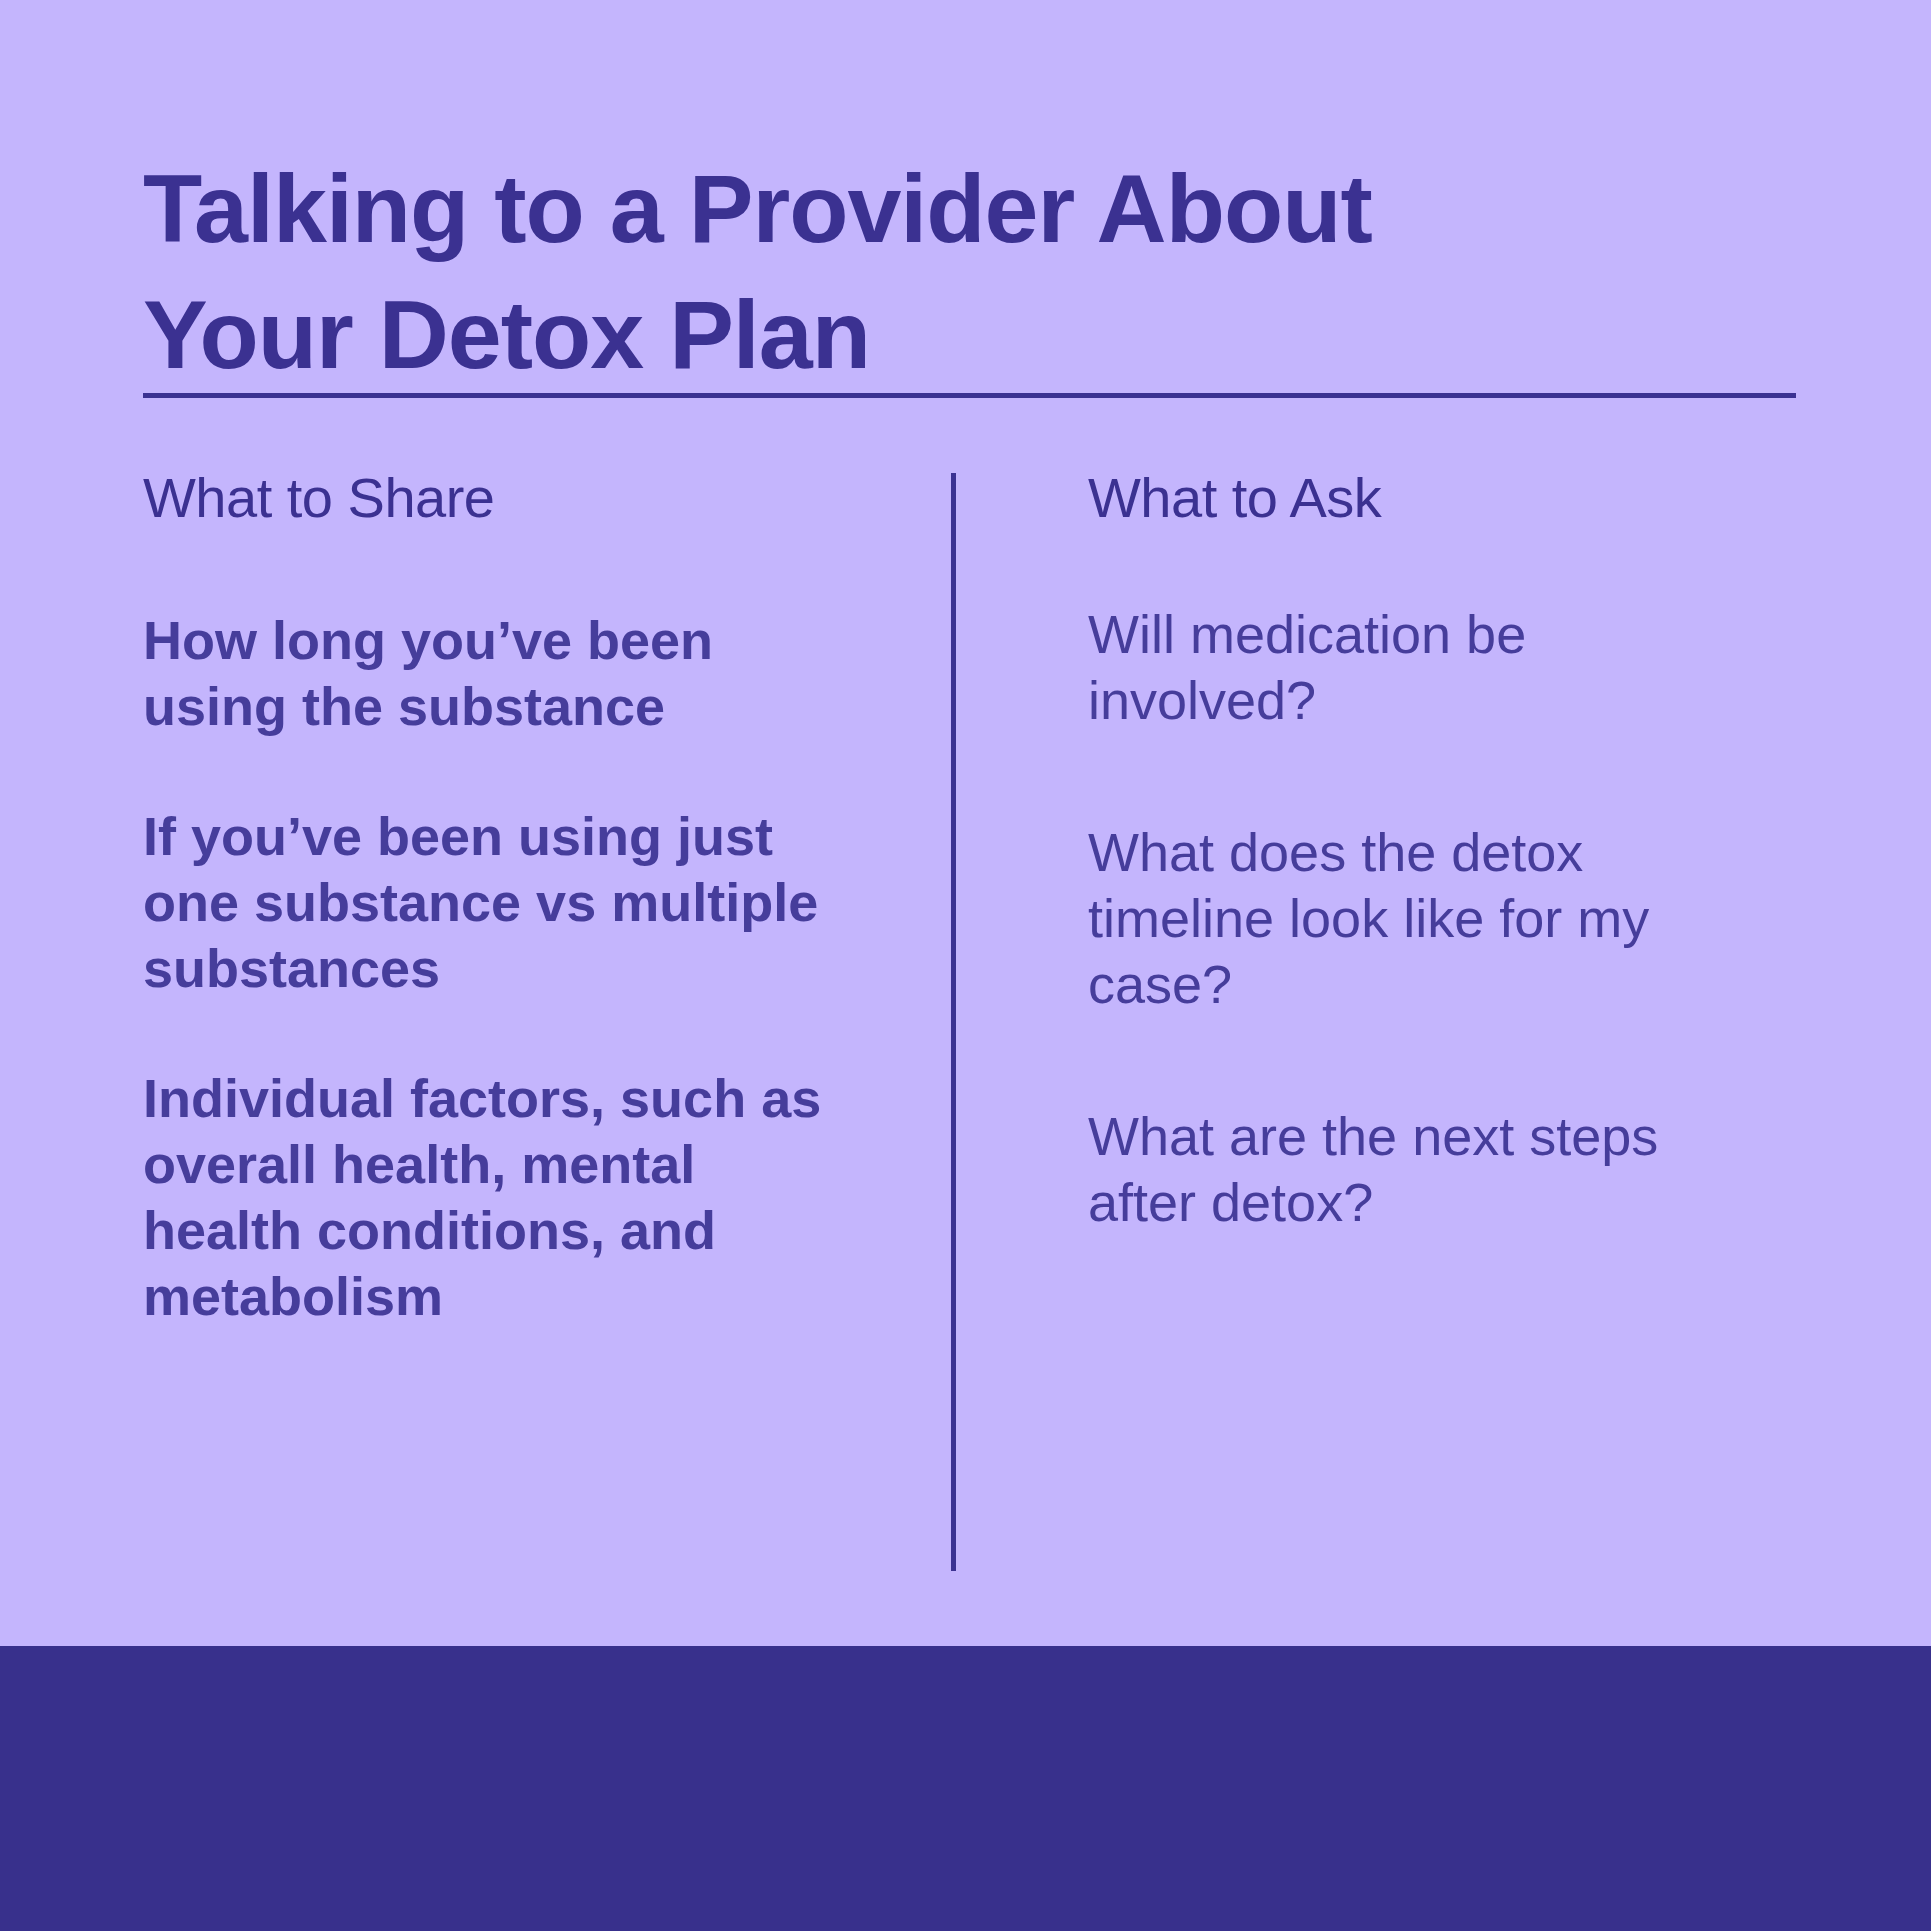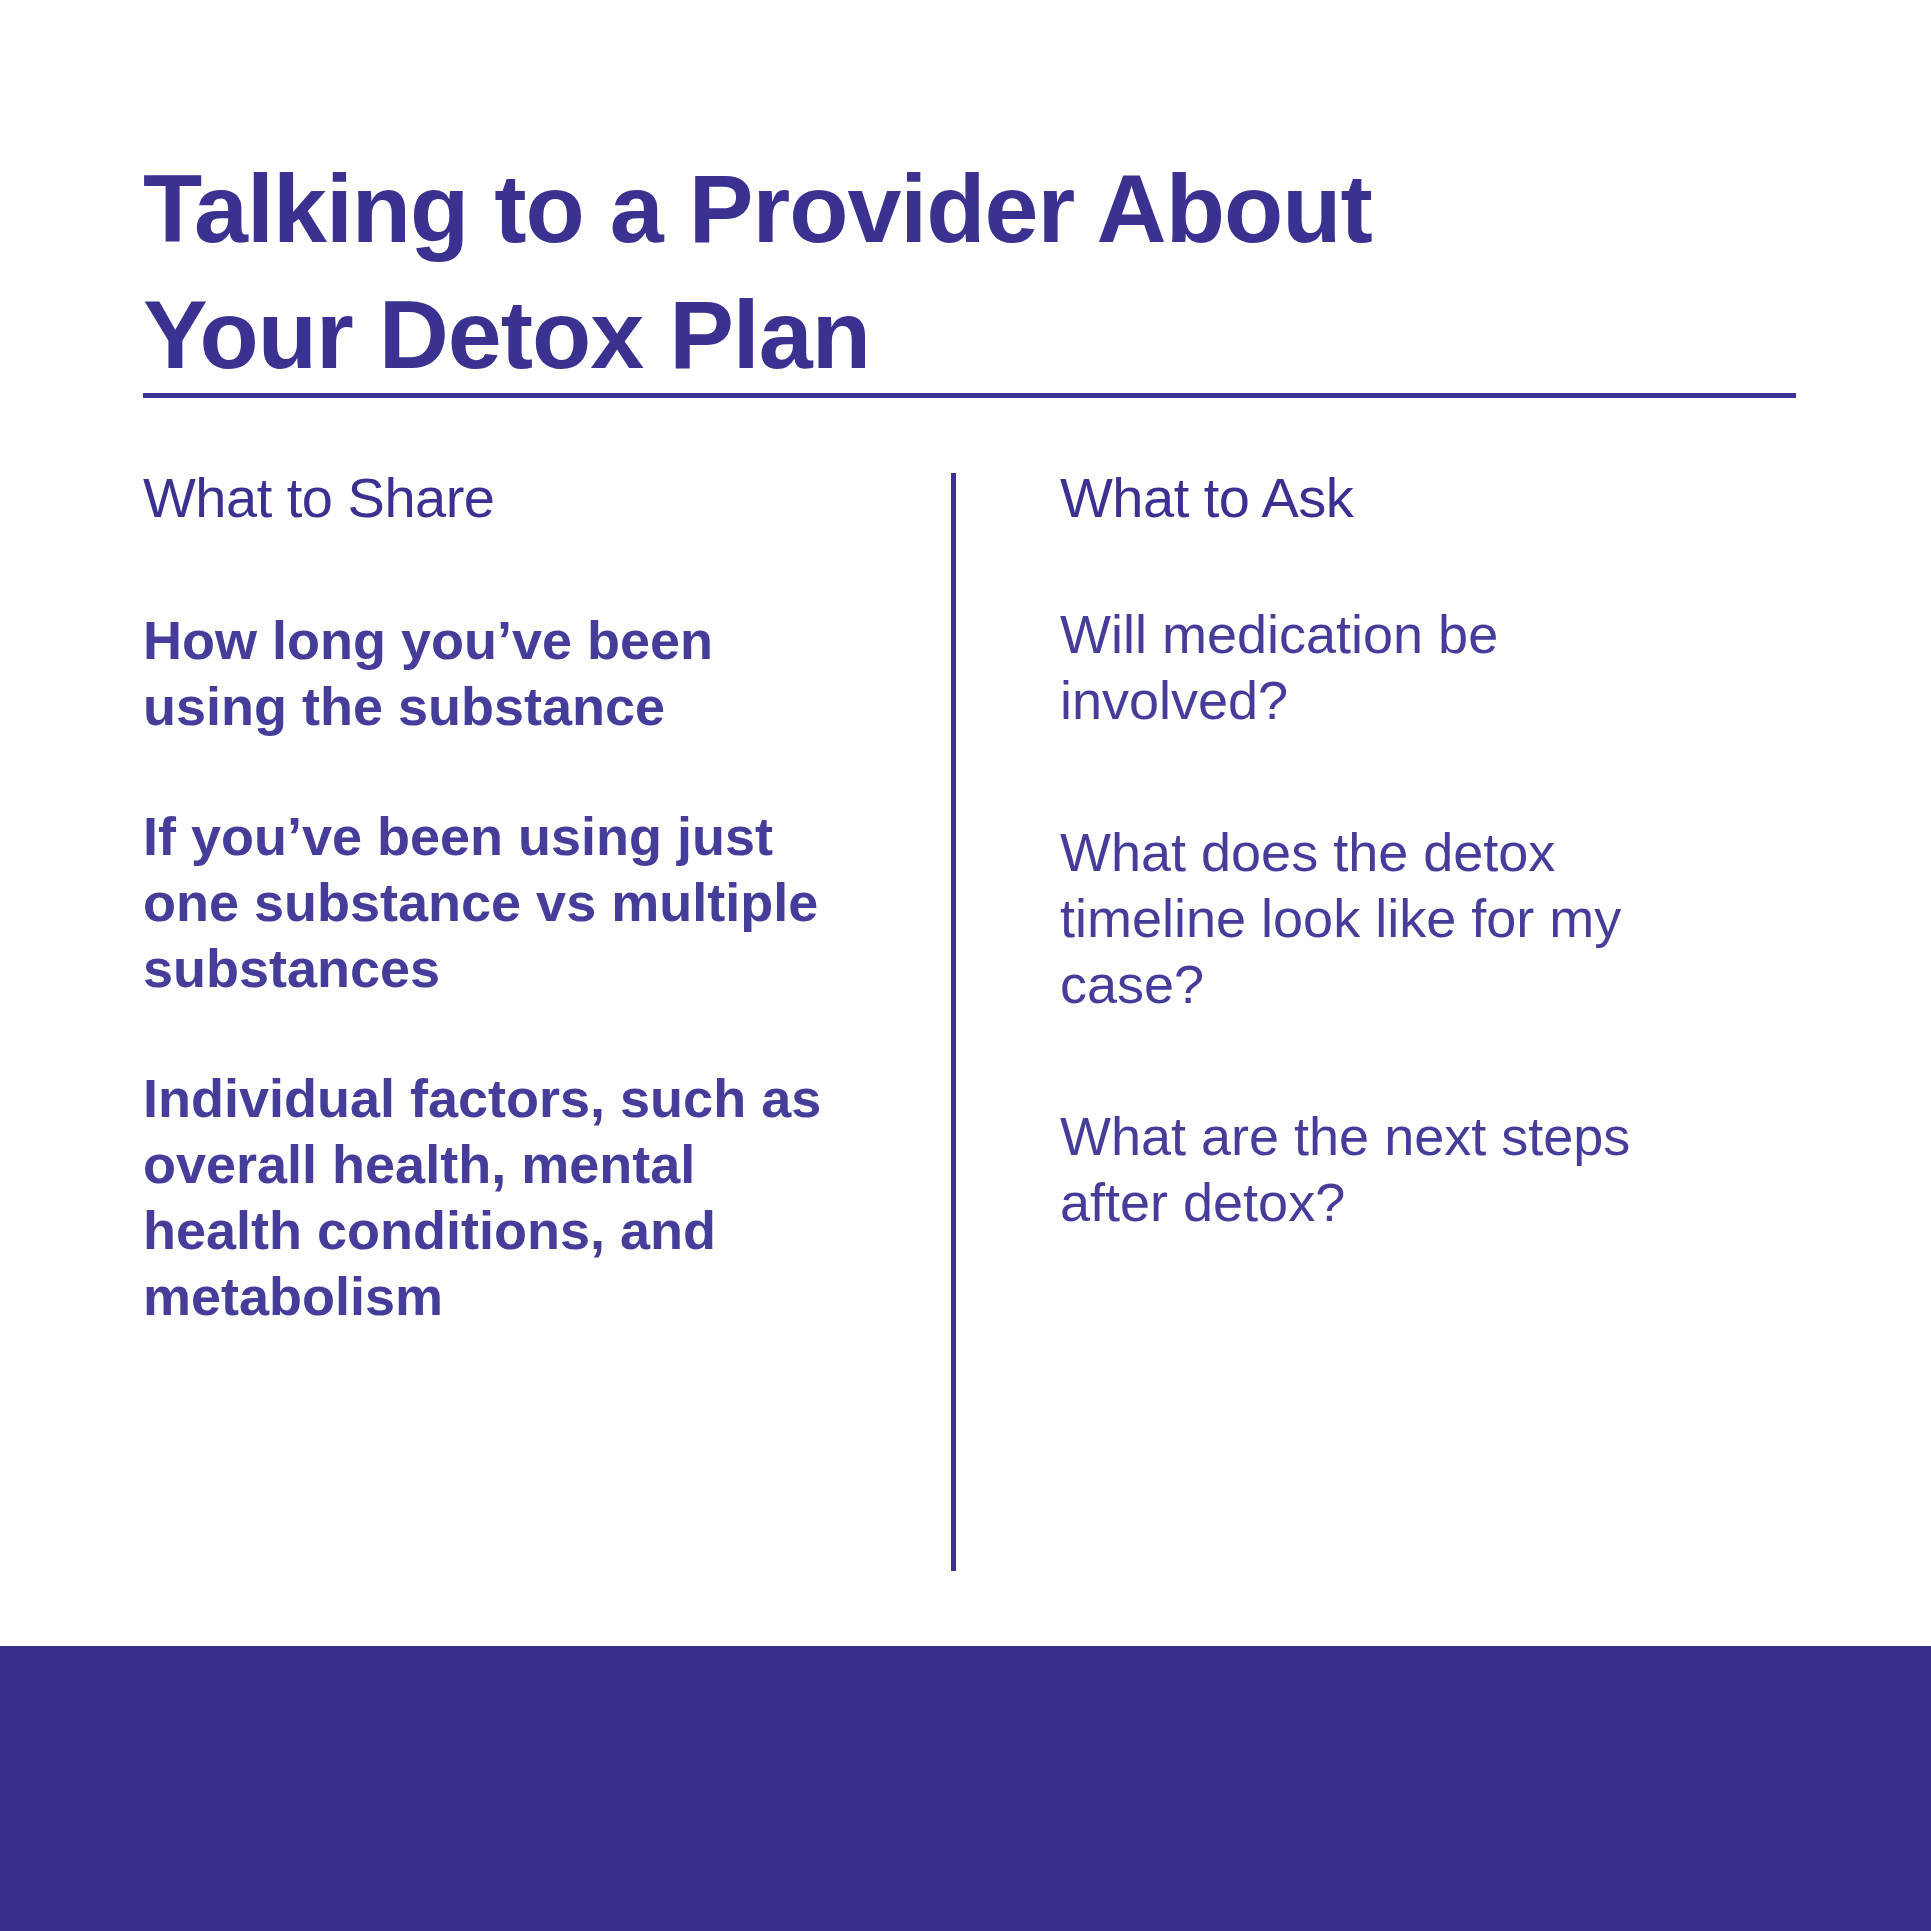--- a/index.html
+++ b/index.html
@@ -1,20 +1,20 @@
 <!DOCTYPE html>
 <html><head>
 <meta charset="utf-8">
 <style>
   html, body { margin: 0; padding: 0; background: #cfcde6; }
   .canvas {
     position: relative;
     width: 1931px;
     height: 1931px;
-    background: #ffffff;
+    background: #c4b5fd;
     font-family: "Liberation Sans", sans-serif;
     overflow: hidden;
   }
   .title {
     position: absolute;
     left: 143px;
     top: 81px;
     font-size: 97px;
     line-height: 126px;
     font-weight: 700;
@@ -37,21 +37,21 @@
     width: 4.8px;
     height: 1098px;
     background: #3b3191;
   }
   .col {
     position: absolute;
     top: 454px;
     width: 734px;
   }
   .col-share { left: 143px; }
-  .col-ask  { left: 1060px; }
+  .col-ask  { left: 1088px; }
   .col-heading {
     margin: 0;
     font-size: 56px;
     line-height: 87px;
     font-weight: 500;
     letter-spacing: -0.5px;
     color: #3b3191;
   }
   .col-share .col-heading { margin-bottom: 66px; }
   .col-ask  .col-heading { margin-bottom: 60px; }

